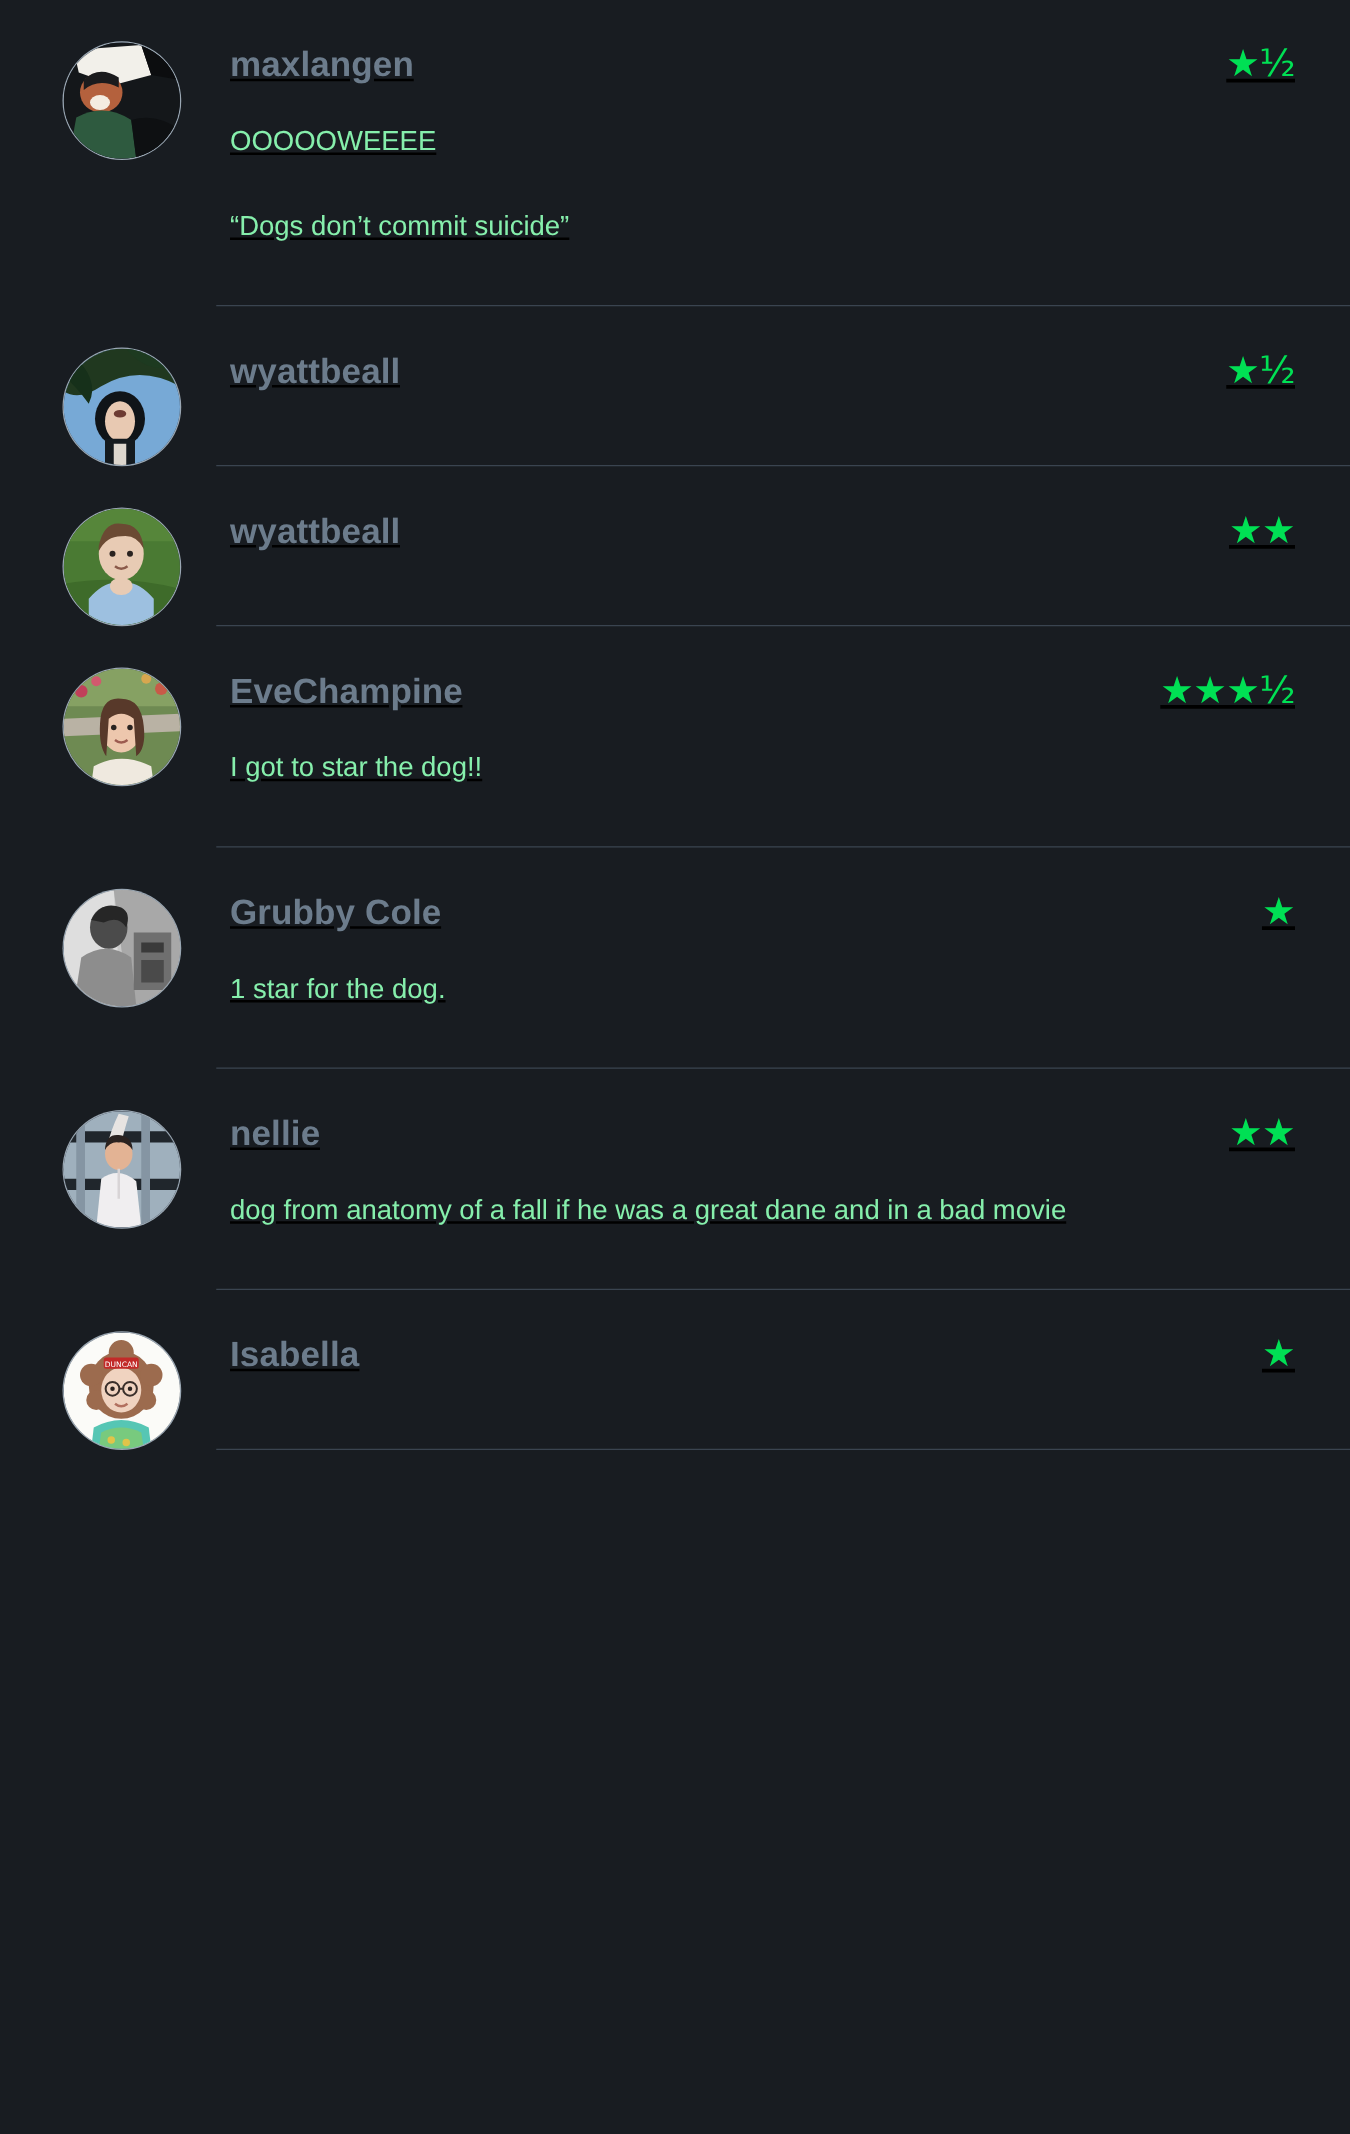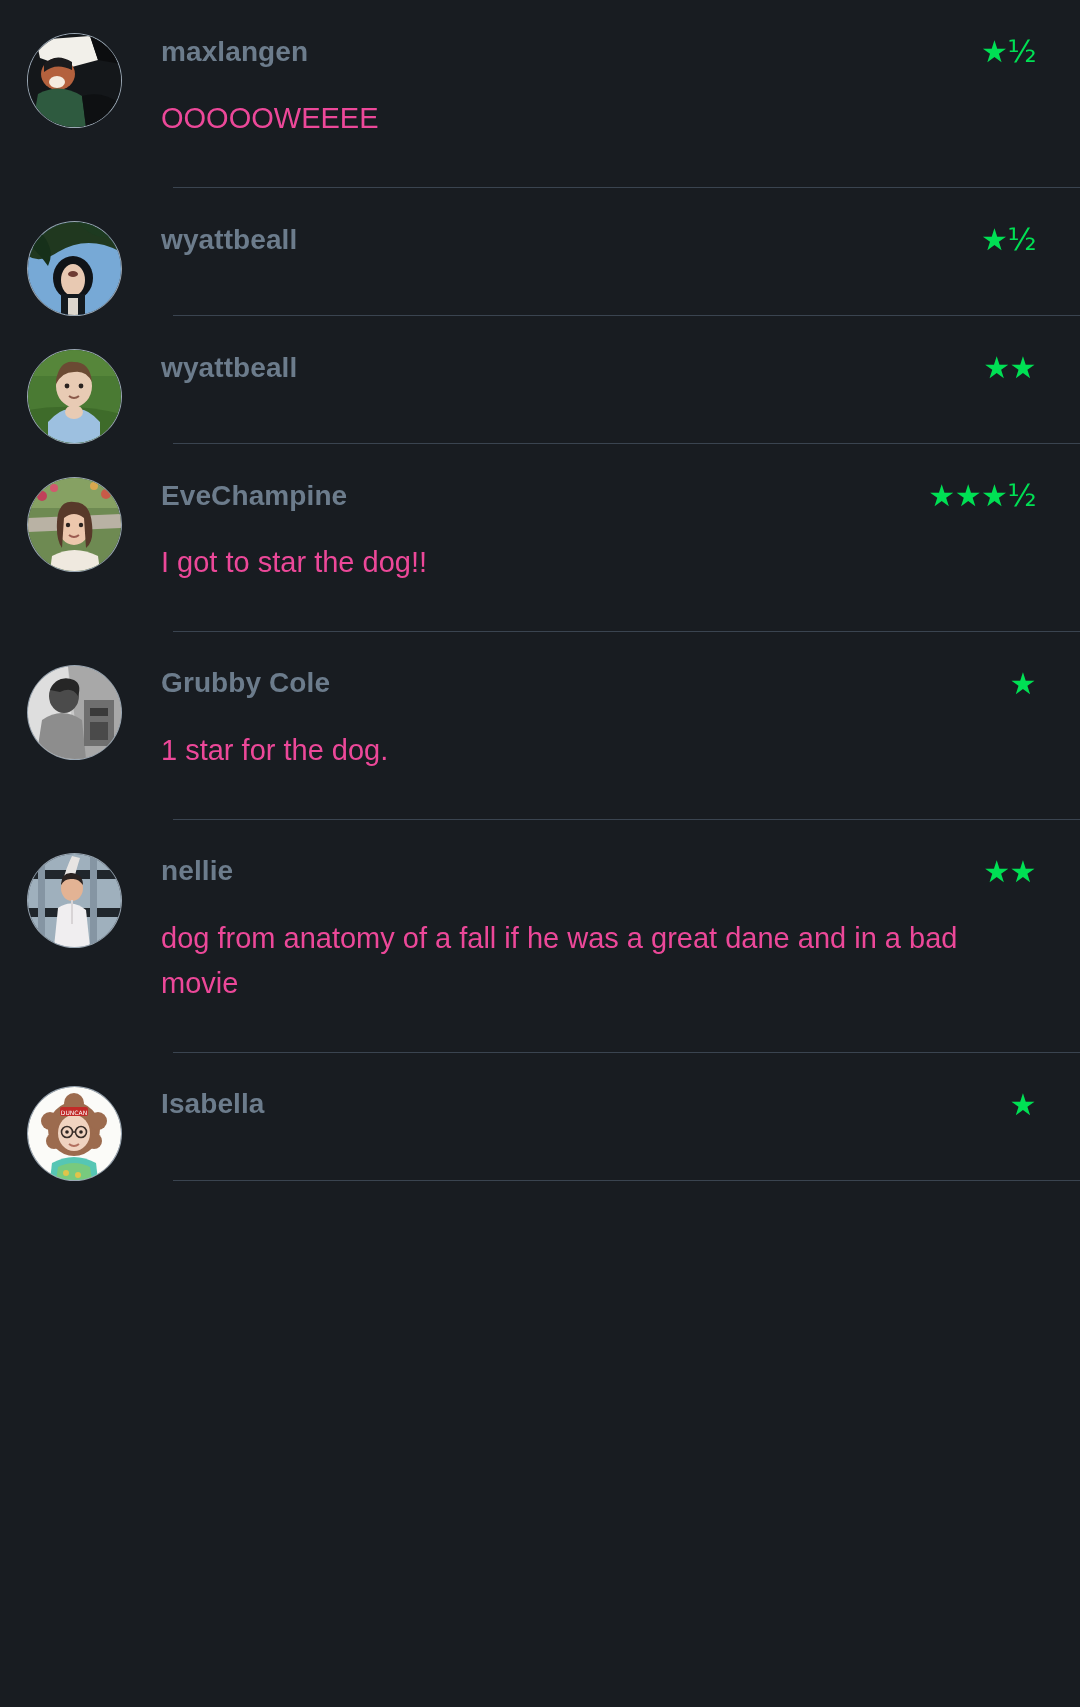--- a/index.html
+++ b/index.html
@@ -32,23 +32,24 @@
     position: relative;
     display: block;
     padding: 0 0 0 0;
     box-sizing: border-box;
   }
 
   .review-inner {
     position: relative;
     display: flex;
     align-items: flex-start;
-    padding-left: 28px;
+    padding-left: 51px;
     padding-right: 22px;
     box-sizing: border-box;
+    text-decoration: underline;
   }
 
   .avatar-wrap {
     flex: 0 0 auto;
     width: 93px;
     margin-top: 34px;
   }
 
   .avatar {
     width: 93px;
@@ -94,23 +95,23 @@
     font-size: 30px;
     line-height: 1;
     letter-spacing: -0.5px;
     white-space: nowrap;
     margin-left: 24px;
     padding-right: 22px;
     font-family: "DejaVu Sans", sans-serif;
   }
 
   .review-text {
-    font-size: 29px;
+    font-size: 22px;
     line-height: 1.55;
-    color: #ec4899;
+    color: #86efac;
     margin-top: 22px;
     padding-right: 60px;
     word-wrap: break-word;
   }
 
   .review-text .para { margin: 0 0 34px 0; }
   .review-text .para:last-child { margin-bottom: 0; }
 
   .spacer-bottom { height: 46px; }
 
@@ -144,20 +145,21 @@
    </svg>
             </div>
           </div>
           <div class="review-body">
             <div class="review-head">
               <div class="username">maxlangen</div>
               <div class="rating">★½</div>
             </div>
             <div class="review-text">
               <div class="para">OOOOOWEEEE</div>
+              <div class="para">“Dogs don’t commit suicide”</div>
             </div>
             <div class="spacer-bottom"></div>
           </div>
         </div>
       </div>
       <div class="divider"></div>
       <div class="review">
         <div class="review-inner">
           <div class="avatar-wrap">
             <div class="avatar">

